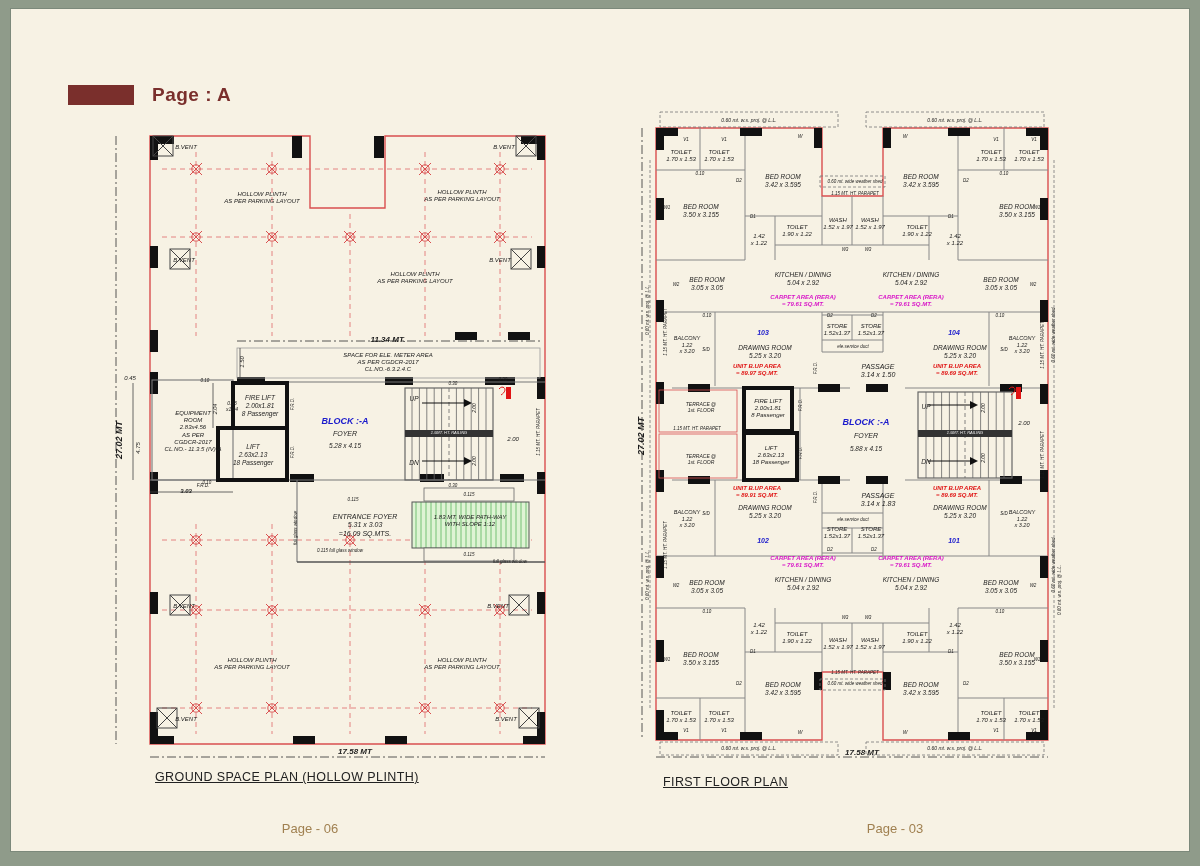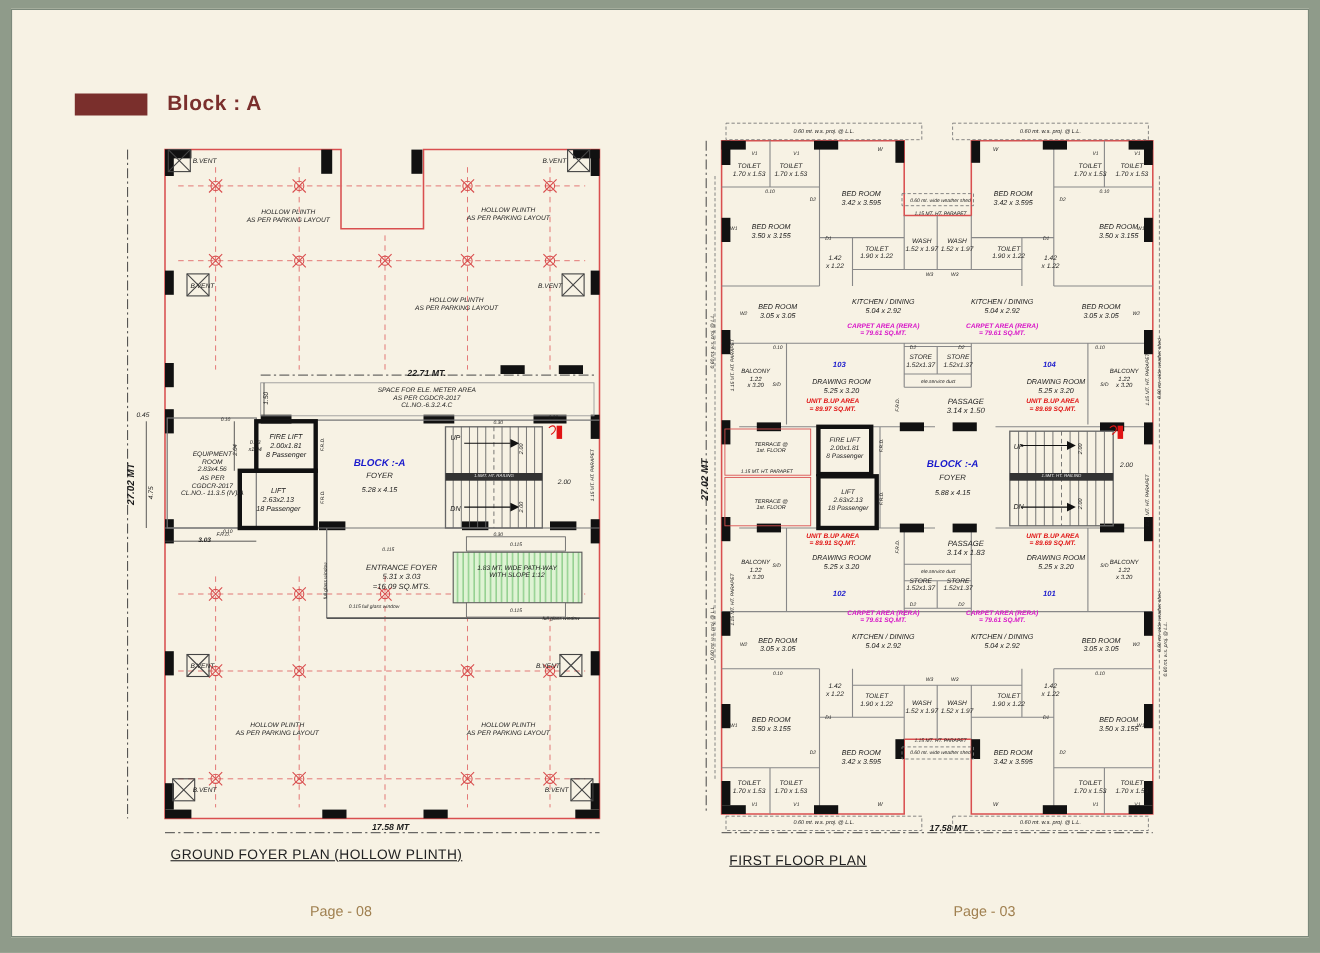--- a/index.html
+++ b/index.html
@@ -243,43 +243,43 @@
         <path d="M650,160V710 M1054,160V710"></path>
       </g>
 
       <g stroke="#444" stroke-width="0.9" fill="none" stroke-dasharray="9 3 2 3">
         <path d="M656,757H1048 M642,128V740"></path>
       </g>
     </g>
   </svg>
 
   <div class="hdr-bar"></div>
-  <div class="hdr-title">Block : A</div>
-  <div class="pageno" style="left:310px;top:828px">Page - 08</div>
+  <div class="hdr-title">Page : A</div>
+  <div class="pageno" style="left:310px;top:828px">Page - 06</div>
   <div class="pageno" style="left:895px;top:828px">Page - 03</div>
 
   <i class="lb s6" style="left:186px;top:148px">B.VENT</i>
   <i class="lb s6" style="left:504px;top:148px">B.VENT</i>
   <i class="lb s6" style="left:184px;top:261px">B.VENT</i>
   <i class="lb s6" style="left:500px;top:261px">B.VENT</i>
   <i class="lb s6" style="left:184px;top:607px">B.VENT</i>
   <i class="lb s6" style="left:498px;top:607px">B.VENT</i>
   <i class="lb s6" style="left:186px;top:720px">B.VENT</i>
   <i class="lb s6" style="left:506px;top:720px">B.VENT</i>
   <i class="lb s6" style="left:262px;top:198px">HOLLOW PLINTH
 AS PER PARKING LAYOUT</i>
   <i class="lb s6" style="left:462px;top:196px">HOLLOW PLINTH
 AS PER PARKING LAYOUT</i>
   <i class="lb s6" style="left:415px;top:278px">HOLLOW PLINTH
 AS PER PARKING LAYOUT</i>
   <i class="lb s6" style="left:252px;top:664px">HOLLOW PLINTH
 AS PER PARKING LAYOUT</i>
   <i class="lb s6" style="left:462px;top:664px">HOLLOW PLINTH
 AS PER PARKING LAYOUT</i>
-  <i class="lb s8 b" style="left:388px;top:340px">22.71 MT.</i>
+  <i class="lb s8 b" style="left:388px;top:340px">11.34 MT.</i>
   <i class="lb s6" style="left:388px;top:363px">SPACE FOR ELE. METER AREA
 AS PER CGDCR-2017
 CL.NO.-6.3.2.4.C</i>
   <i class="lb s6 v" style="left:243px;top:362px">1.50</i>
   <i class="lb s6" style="left:130px;top:379px">0.45</i>
   <i class="lb s6 v" style="left:139px;top:448px">4.75</i>
   <i class="lb s9 b v" style="left:119px;top:440px">27.02 MT</i>
   <i class="lb s6 b" style="left:186px;top:492px">3.03</i>
   <i class="lb s55 v" style="left:215px;top:409px">2.04</i>
   <i class="lb s5" style="left:232px;top:406px">0.63
@@ -319,21 +319,21 @@
 =16.09 SQ.MTS.</i>
   <i class="lb s6" style="left:470px;top:521px">1.83 MT. WIDE PATH-WAY
 WITH SLOPE 1:12</i>
   <i class="lb s45" style="left:469px;top:495px">0.115</i>
   <i class="lb s45" style="left:353px;top:500px">0.115</i>
   <i class="lb s45" style="left:469px;top:555px">0.115</i>
   <i class="lb s45" style="left:340px;top:551px">0.115   full glass window</i>
   <i class="lb s45" style="left:510px;top:562px">full glass window</i>
   <i class="lb s45 v" style="left:296px;top:528px">full glass window</i>
   <i class="lb s8 b" style="left:355px;top:752px">17.58 MT</i>
-  <div class="ttl" style="left:155px;top:770px">GROUND FOYER PLAN (HOLLOW PLINTH)</div>
+  <div class="ttl" style="left:155px;top:770px">GROUND SPACE PLAN (HOLLOW PLINTH)</div>
 
   <i class="lb s5" style="left:749px;top:120px">0.60 mt. w.s. proj. @ L.L.</i>
   <i class="lb s5" style="left:955px;top:120px">0.60 mt. w.s. proj. @ L.L.</i>
   <i class="lb s5" style="left:749px;top:748px">0.60 mt. w.s. proj. @ L.L.</i>
   <i class="lb s5" style="left:955px;top:748px">0.60 mt. w.s. proj. @ L.L.</i>
   <i class="lb s45 v" style="left:648px;top:310px">0.60 mt. w.s. proj. @ L.L.</i>
   <i class="lb s45 v" style="left:648px;top:575px">0.60 mt. w.s. proj. @ L.L.</i>
   <i class="lb s45 v" style="left:666px;top:332px">1.15 MT. HT. PARAPET</i>
   <i class="lb s45 v" style="left:666px;top:545px">1.15 MT. HT. PARAPET</i>
   <i class="lb s45 v" style="left:1043px;top:345px">1.15 MT. HT. PARAPET</i>

